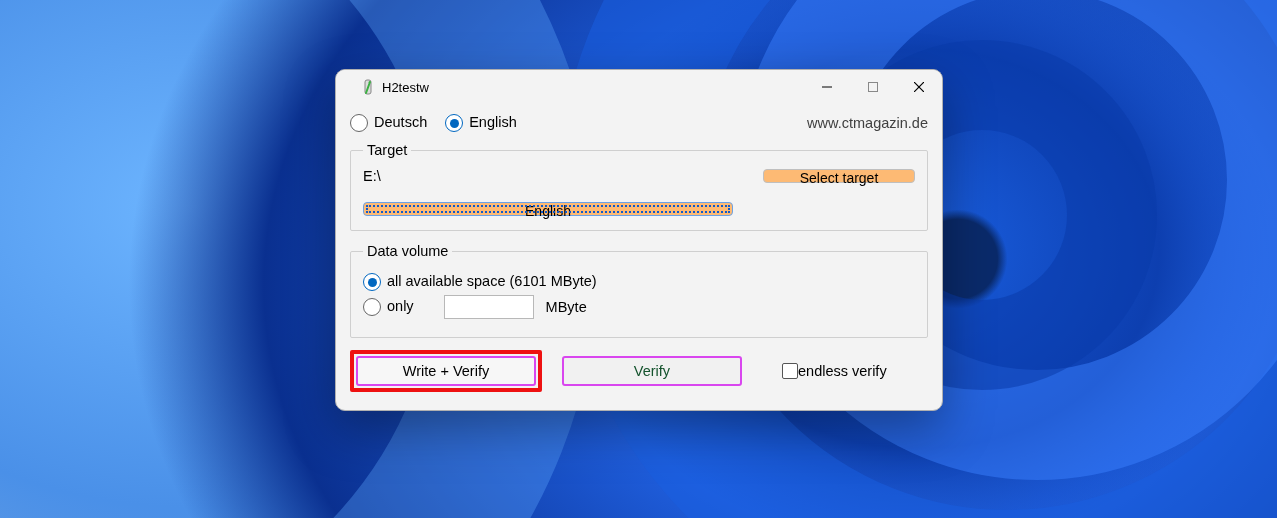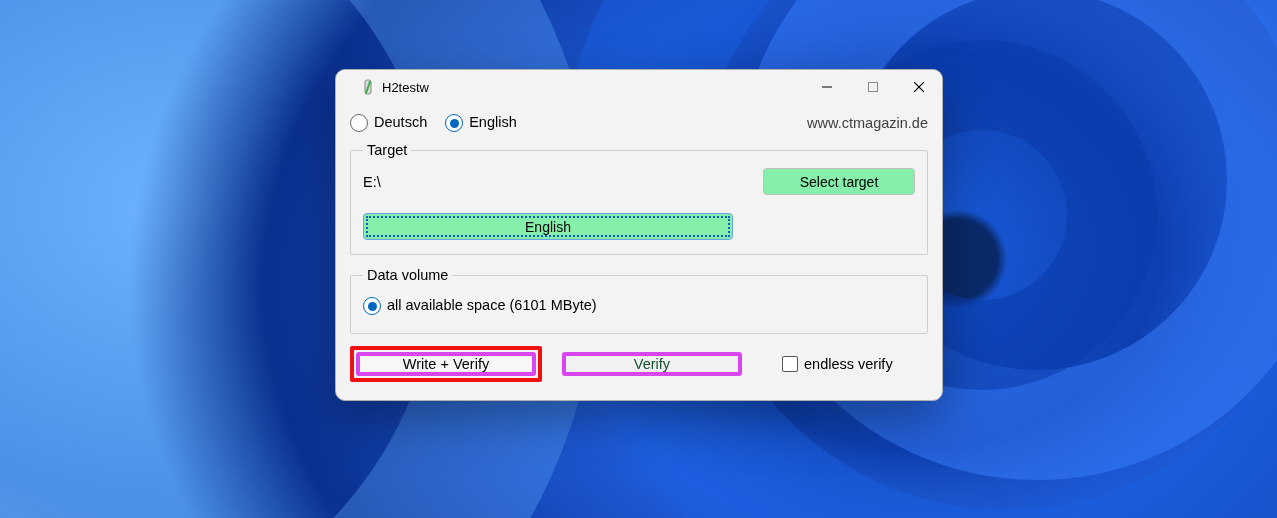--- a/index.html
+++ b/index.html
@@ -70,38 +70,38 @@
 
     fieldset {
       border: 1px solid #cfcfcf; border-radius: 2px; margin-bottom: 12px; padding: 10px 12px 14px;
     }
     legend { padding: 0 4px; font-size: 14.5px; color: #000; margin-top: 32px; }
 
     .target-grid { display: grid; grid-template-columns: 1fr 152px; row-gap: 18px; column-gap: 30px; align-items: center; }
     .drive-path { }
     .status-text { }
     .wbtn {
-      height: 27px; border: 1px solid #bfbfbf; background: #86efac; border-radius: 4px; font-size: 14px; color: #000; cursor: pointer;
+      height: 14px; border: 1px solid #bfbfbf; background: #fdba74; border-radius: 4px; font-size: 14px; color: #000; cursor: pointer;
     }
     .wbtn.focus { outline: 2px dotted #1059c9; outline-offset: -5px; border-color: #6aa2e6; }
 
     .dv-row { display: flex; align-items: center; gap: 8px; margin: 4px 0; }
     .mbyte-input {
       width: 90px; height: 24px; border: 1px solid #b8b8b8; background: #fff; margin: 0 4px; font-size: 14px; padding: 0 4px;
     }
 
     .action-row { display: flex; align-items: center; gap: 20px; margin-top: 8px; }
     .action-btn {
-      width: 180px; height: 24px; border: 4px solid #d946ef; background: #f7f7f7; border-radius: 3px; font-size: 14.5px; color: #000; cursor: pointer;
+      width: 180px; height: 30px; border: 2px solid #d946ef; background: #f7f7f7; border-radius: 3px; font-size: 14.5px; color: #000; cursor: pointer;
     }
     .action-btn.disabled { color: #14532d; background: #f1f1f1; cursor: default; }
     .highlight-box {
       border: 4px solid #e11; padding: 2px; border-radius: 2px;
     }
-    .check { display: inline-flex; align-items: center; gap: 6px; margin-left: 20px; }
+    .check { display: inline-flex; align-items: center; gap: 0; margin-left: 20px; }
     .check .box { width: 16px; height: 16px; border: 1.5px solid #555; background: #fff; border-radius: 2px; }
   </style>
 </head>
 <body>
 
 <div class="swirl s3"></div>
 <div class="swirl s1"></div>
 <div class="swirl s2"></div>
 <div class="swirl s4"></div>
 
@@ -158,20 +158,28 @@
     </fieldset>
 
     <fieldset>
       <legend>Data volume</legend>
       <div class="dv-row">
         <label class="radio checked">
           <span class="dot"></span>
           <span>all available space (6101 MByte)</span>
         </label>
       </div>
+      <div class="dv-row">
+        <label class="radio">
+          <span class="dot"></span>
+          <span>only</span>
+        </label>
+        <input type="text" class="mbyte-input" value="" style="">
+        <span>MByte</span>
+      </div>
     </fieldset>
 
     <div class="action-row">
       <span class="highlight-box">
         <button class="action-btn">Write + Verify</button>
       </span>
       <button class="action-btn disabled">Verify</button>
       <label class="check">
         <span class="box"></span>
         <span>endless verify</span>

